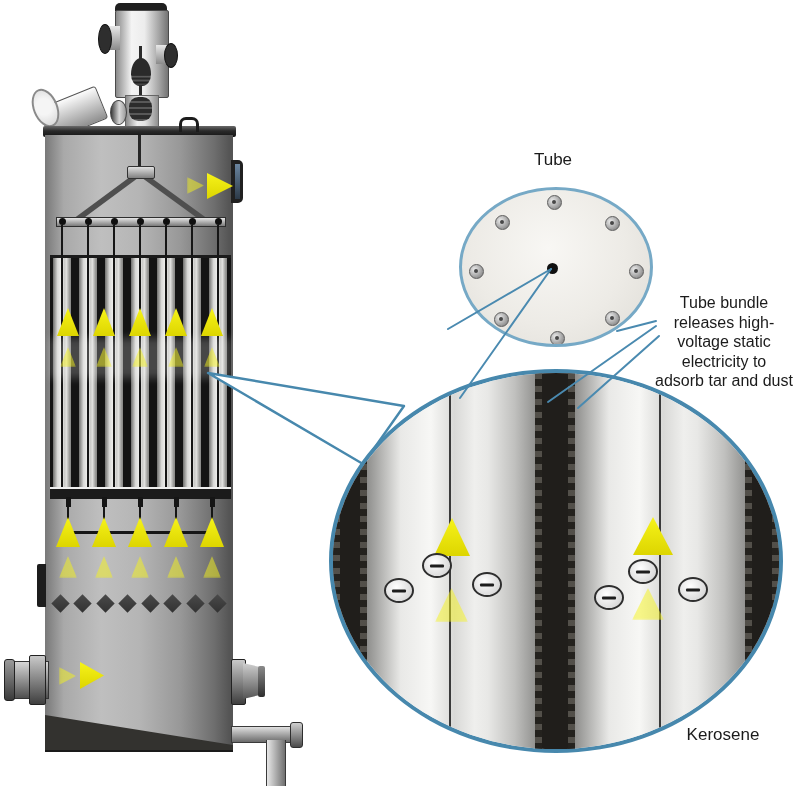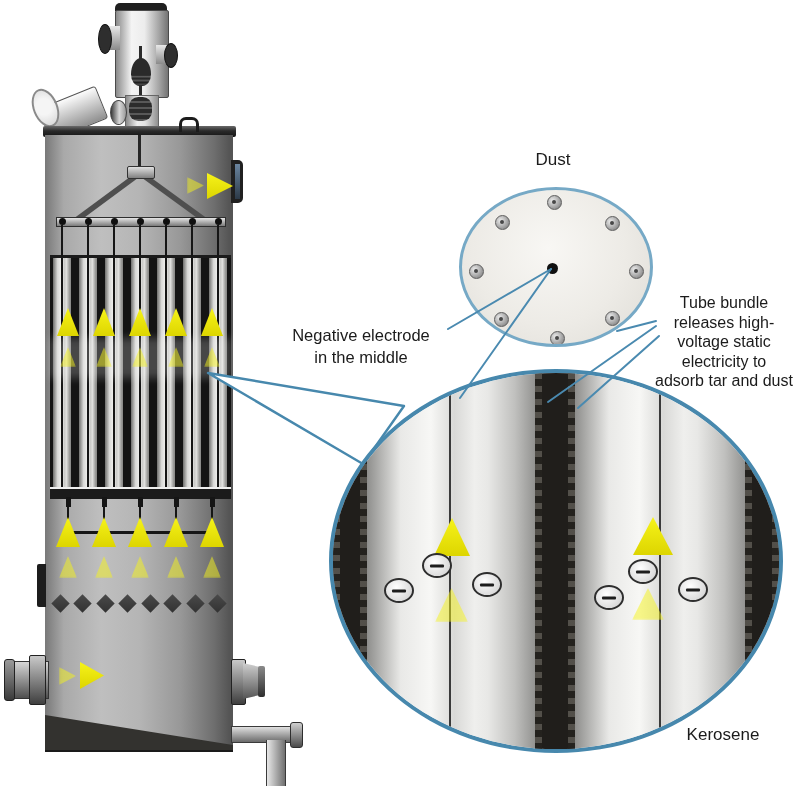--- a/index.html
+++ b/index.html
@@ -218,23 +218,21 @@
       <div class="abs bolt" style="left:32.5px;top:24.5px;"></div>
       <div class="abs bolt" style="left:142.5px;top:25.5px;"></div>
       <div class="abs bolt" style="left:6.5px;top:73.5px;"></div>
       <div class="abs bolt" style="left:166.5px;top:73.5px;"></div>
       <div class="abs bolt" style="left:31.5px;top:121.5px;"></div>
       <div class="abs bolt" style="left:142.5px;top:120.5px;"></div>
       <div class="abs bolt" style="left:87.5px;top:140.5px;"></div>
     </div>
   <div class="abs" style="left:547px;top:263px;width:11px;height:11px;border-radius:50%;background:#101010;"></div>
 
-  <div class="label" style="left:503px;top:150px;width:100px;font-size:17px;">Dust</div>
-  <div class="label" style="left:276px;top:324px;width:170px;font-size:16.5px;line-height:22px;">Negative electrode
-in the middle</div>
+  <div class="label" style="left:503px;top:150px;width:100px;font-size:17px;">Tube</div>
   <div class="label" style="left:645px;top:293px;width:158px;font-size:16px;line-height:19.5px;">Tube bundle
 releases high-
 voltage static
 electricity to
 adsorb tar and dust</div>
   <div class="label" style="left:663px;top:725px;width:120px;font-size:17px;">Kerosene</div>
 
   <svg width="800" height="786">
     <line class="leader" x1="551" y1="269" x2="448" y2="329"></line>
     <line class="leader" x1="551" y1="269" x2="460" y2="398"></line>

